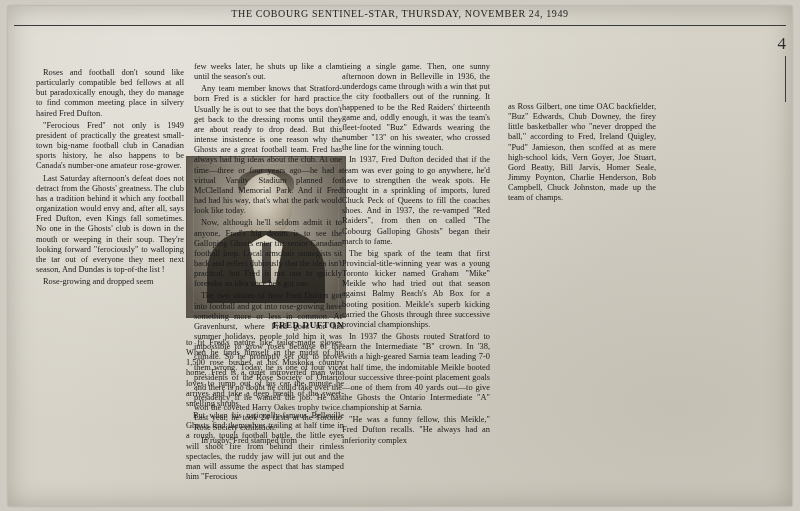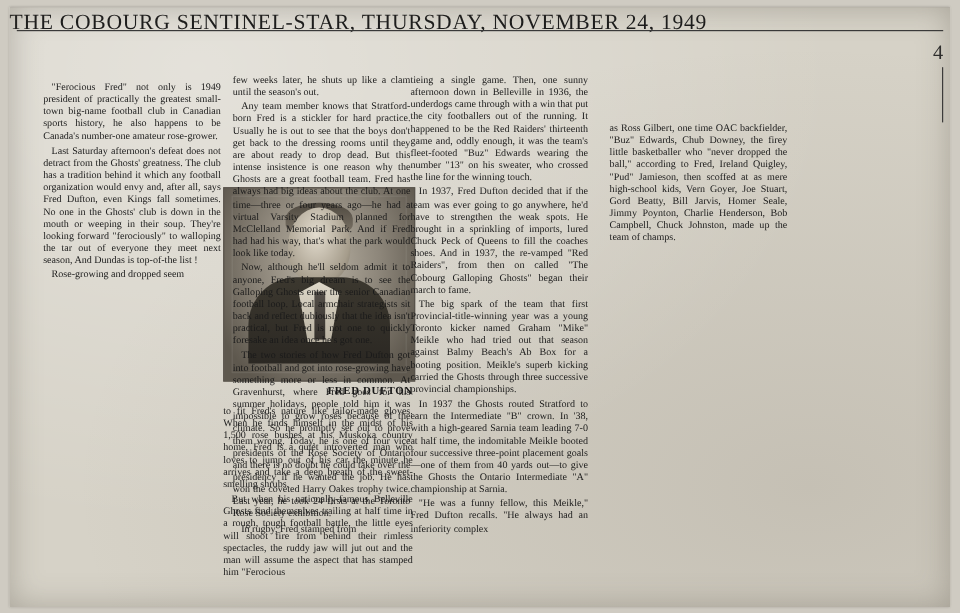--- a/index.html
+++ b/index.html
@@ -26,23 +26,23 @@
     background-image:
       radial-gradient(ellipse at 20% 10%, rgba(255,255,255,0.35), rgba(255,255,255,0) 60%),
       radial-gradient(ellipse at 85% 80%, rgba(120,110,95,0.18), rgba(255,255,255,0) 65%);
     box-shadow: 0 0 2px rgba(0,0,0,0.25);
   }
   .masthead {
     position: absolute;
     left: 0;
     top: 2px;
     width: 784px;
-    text-align: left;
-    font-family: "Liberation Serif", serif;
-    font-size: 18px;
+    text-align: center;
+    font-family: "Liberation Serif", serif;
+    font-size: 10px;
     letter-spacing: 0.6px;
     color: #1b1b1b;
     font-weight: normal;
   }
   .rule {
     position: absolute;
     left: 6px;
     top: 19px;
     width: 772px;
     height: 1px;
@@ -193,20 +193,21 @@
     <div class="masthead">THE COBOURG SENTINEL-STAR, THURSDAY, NOVEMBER 24, 1949</div>
     <div class="rule"></div>
 
 
     <div class="marginal-number">
       <span>4</span>
       <span class="bar"></span>
     </div>
 
     <div class="col" id="col1">
+      <p>Roses and football don't sound like particularly compatible bed fellows at all but paradoxically enough, they do manage to find common meeting place in silvery haired Fred Dufton.</p>
       <p>"Ferocious Fred" not only is 1949 president of practically the greatest small-town big-name football club in Canadian sports history, he also happens to be Canada's number-one amateur rose-grower.</p>
       <p>Last Saturday afternoon's defeat does not detract from the Ghosts' greatness. The club has a tradition behind it which any football organization would envy and, after all, says Fred Dufton, even Kings fall sometimes. No one in the Ghosts' club is down in the mouth or weeping in their soup. They're looking forward "ferociously" to walloping the tar out of everyone they meet next season, And Dundas is top-of-the list !</p>
       <p>Rose-growing and dropped seem</p>
     </div>
 
     <div class="col" id="col5" style="left:178px; width:158px; top:332px;">
       <p class="noind">to fit Fred's nature like tailor-made gloves. When he finds himself in the midst of his 1,500 rose bushes at his Muskoka country home, Fred is a quiet introverted man who loves to jump out of his car the minute he arrives and take a deep breath of the sweet-smelling shrubs.</p>
       <p>But when his nationally-famous Belleville Ghosts find themselves trailing at half time in a rough, tough football battle, the little eyes will shoot fire from behind their rimless spectacles, the ruddy jaw will jut out and the man will assume the aspect that has stamped him "Ferocious</p>
     </div>
 

